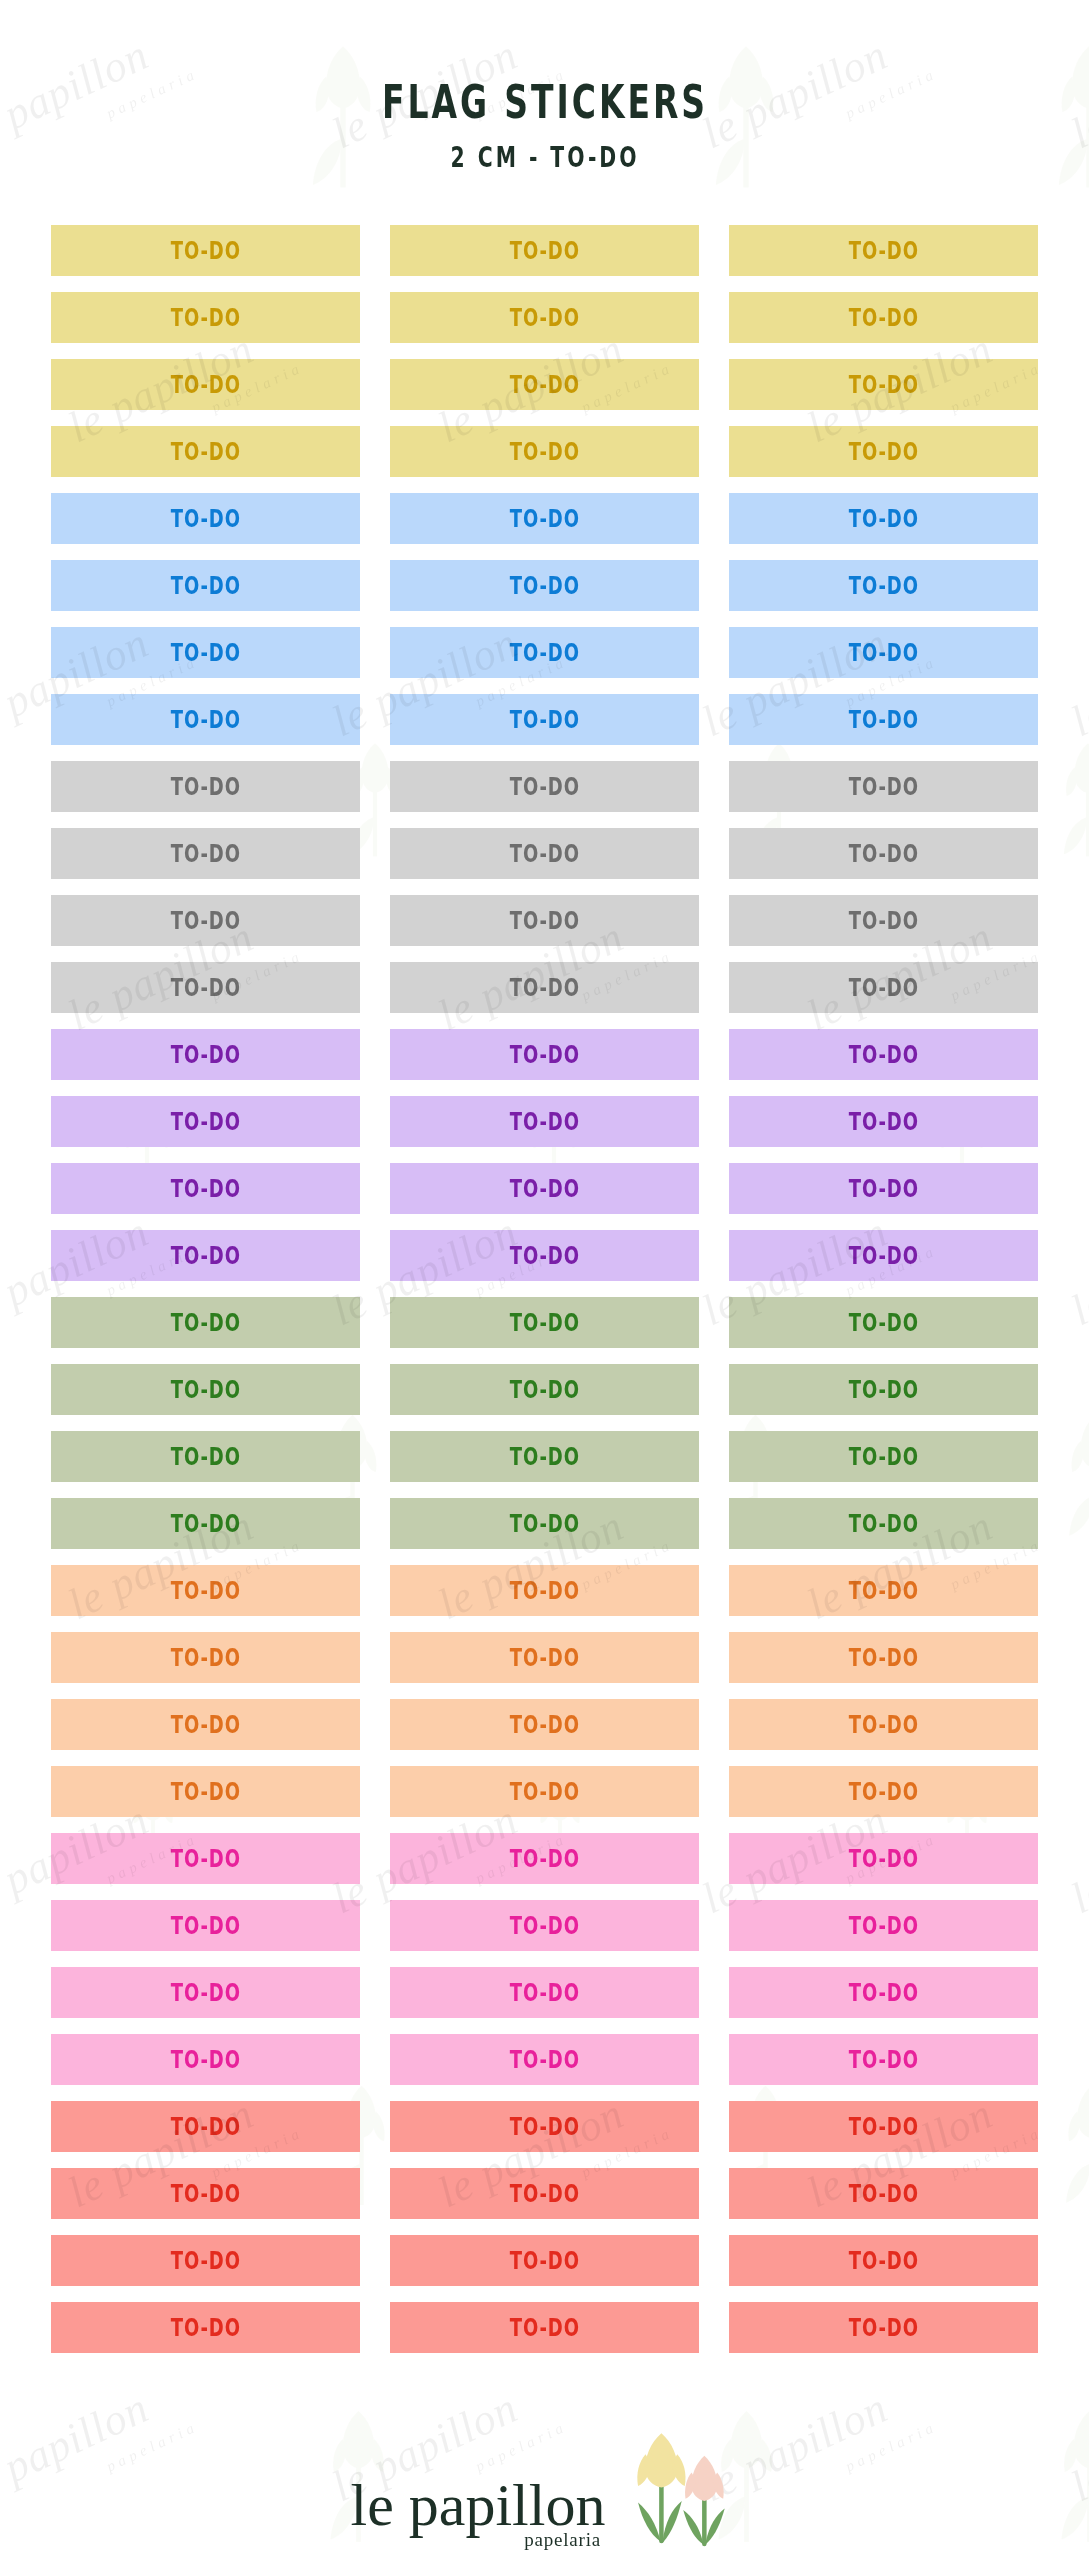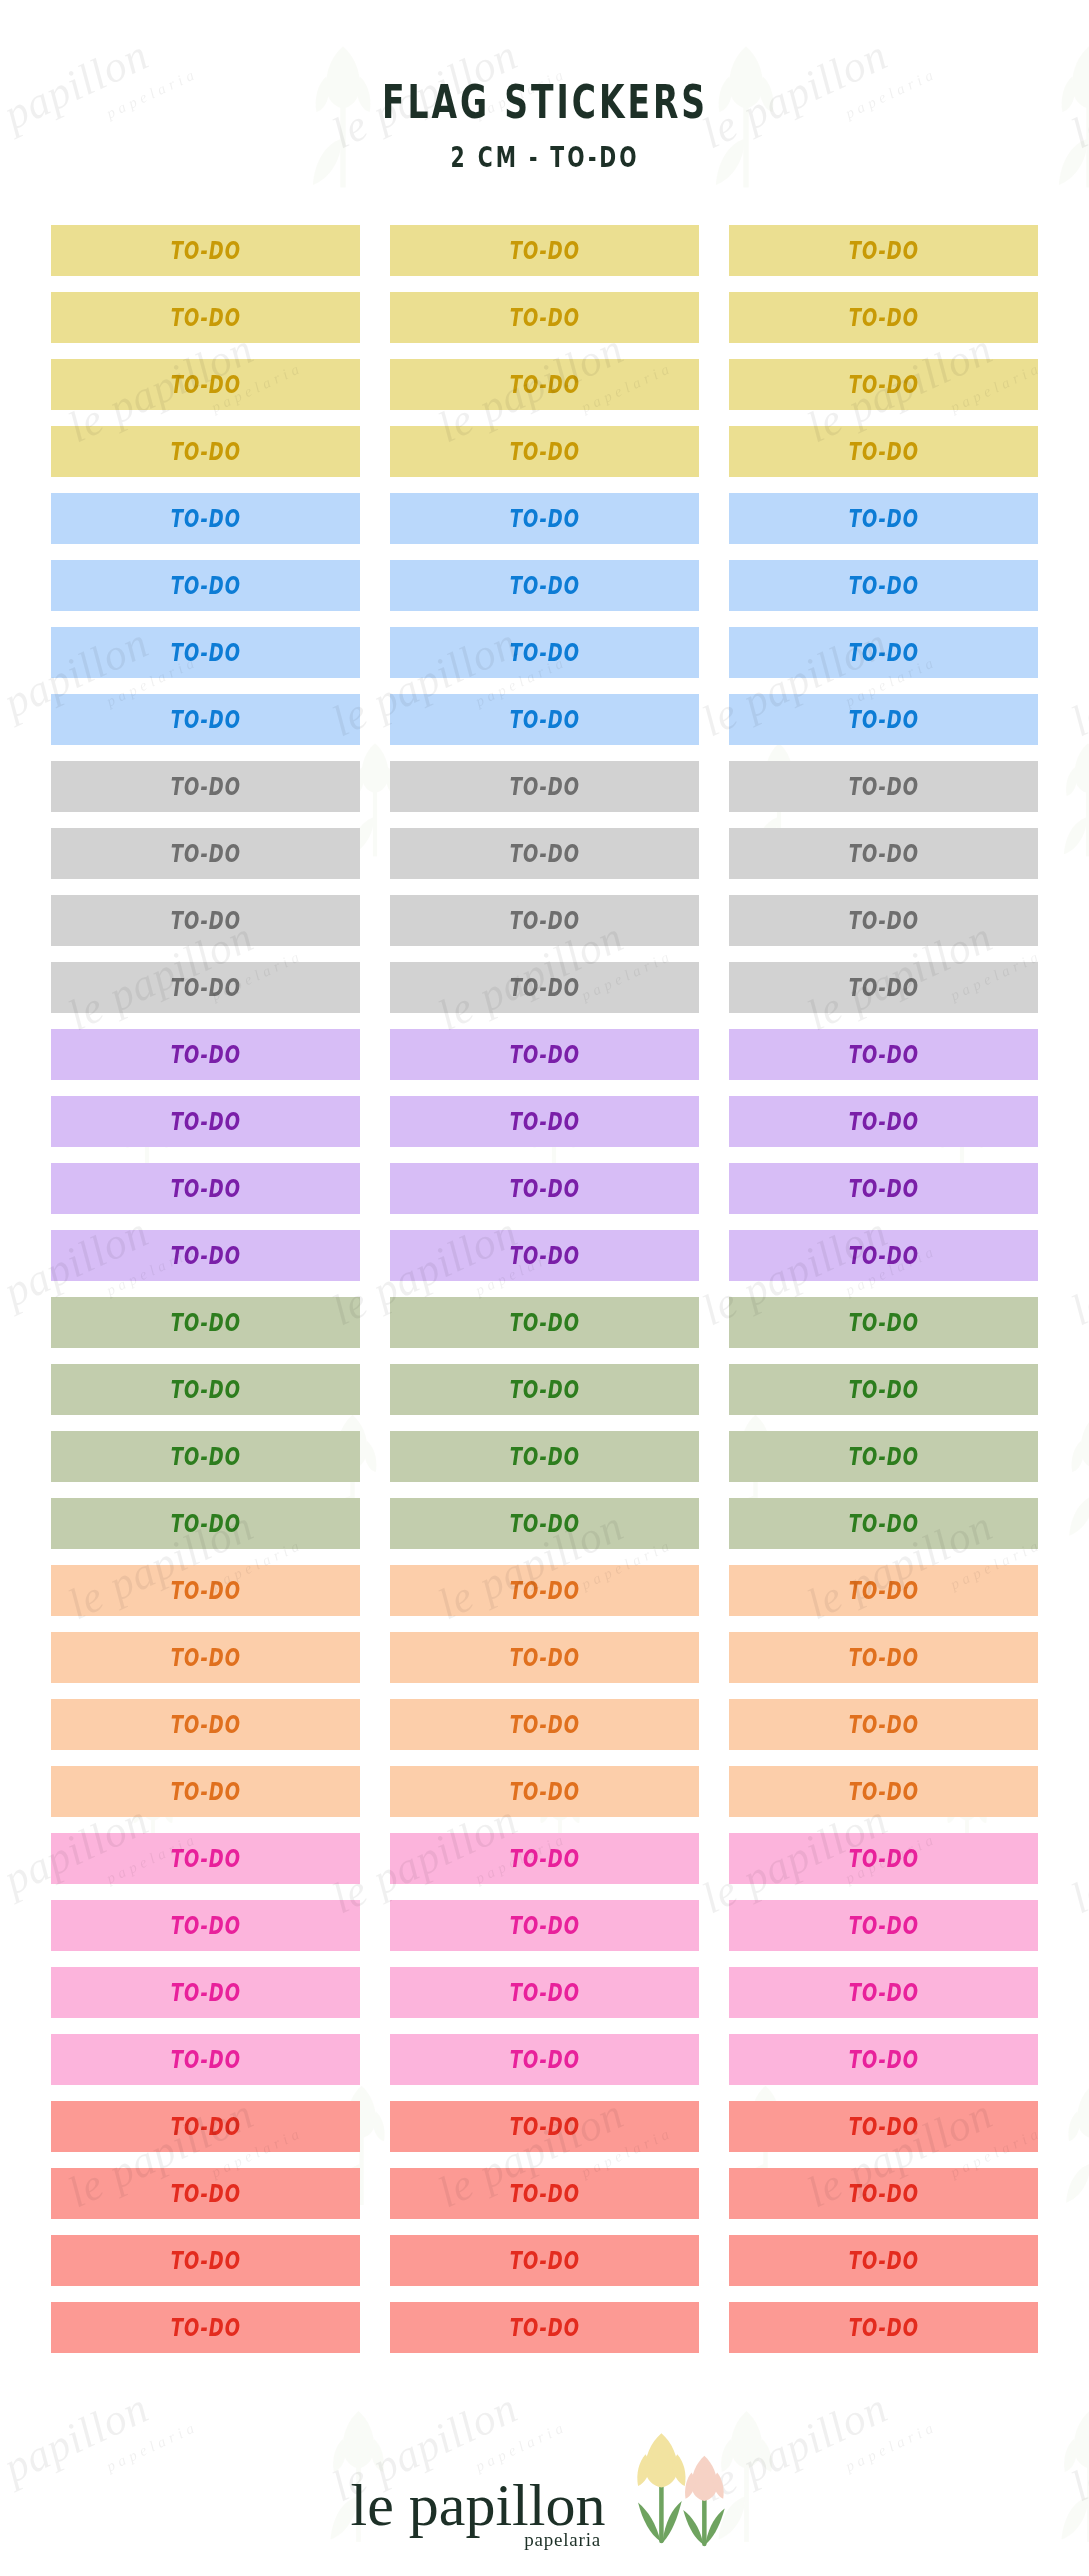--- a/index.html
+++ b/index.html
@@ -63,21 +63,20 @@
     transform:scaleX(.78);
     transform-origin:center;
   }
 
   
   #sticker-sheet{
     position:absolute;
     top:225px;left:51px;
     width:989px;
     z-index:2;
-    font-style:italic;
   }
   .sticker-row{
     display:flex;
     gap:30px;
     margin-bottom:16px;
   }
   .sticker{
     width:309px;
     height:51px;
     box-sizing:border-box;

